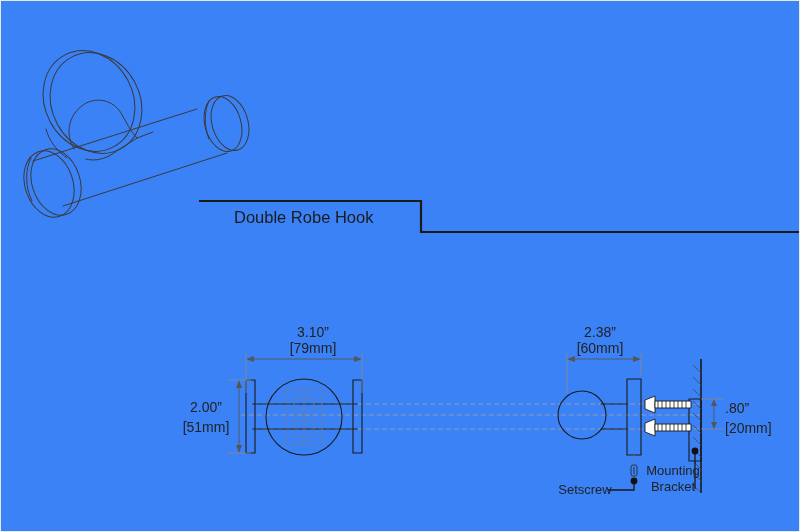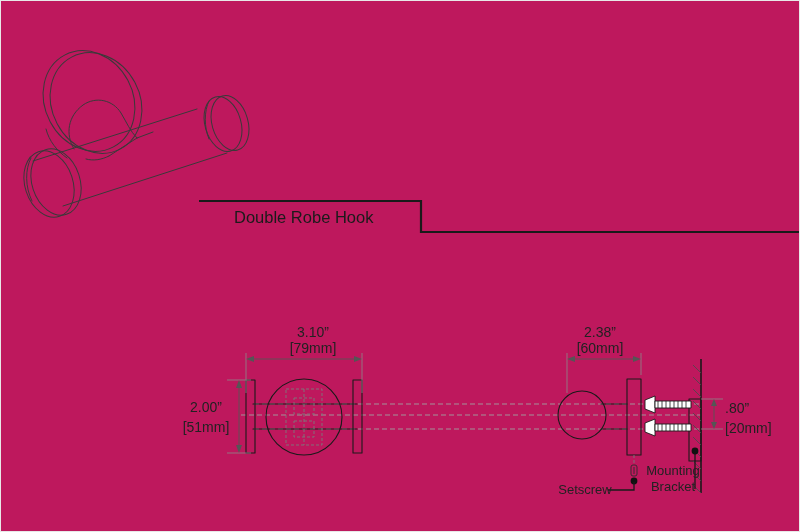--- a/index.html
+++ b/index.html
@@ -7,21 +7,21 @@
     padding: 0;
     background: #ffffff;
   }
   body {
     font-family: "Liberation Sans", sans-serif;
   }
   #sheet {
     position: relative;
     width: 800px;
     height: 532px;
-    background: #be185d;
+    background: #3b82f6;
     border: 1px solid #e8e8e8;
     box-sizing: border-box;
     overflow: hidden;
   }
   #sheet svg {
     position: absolute;
     left: 0;
     top: 0;
   }
   .dim-text {

